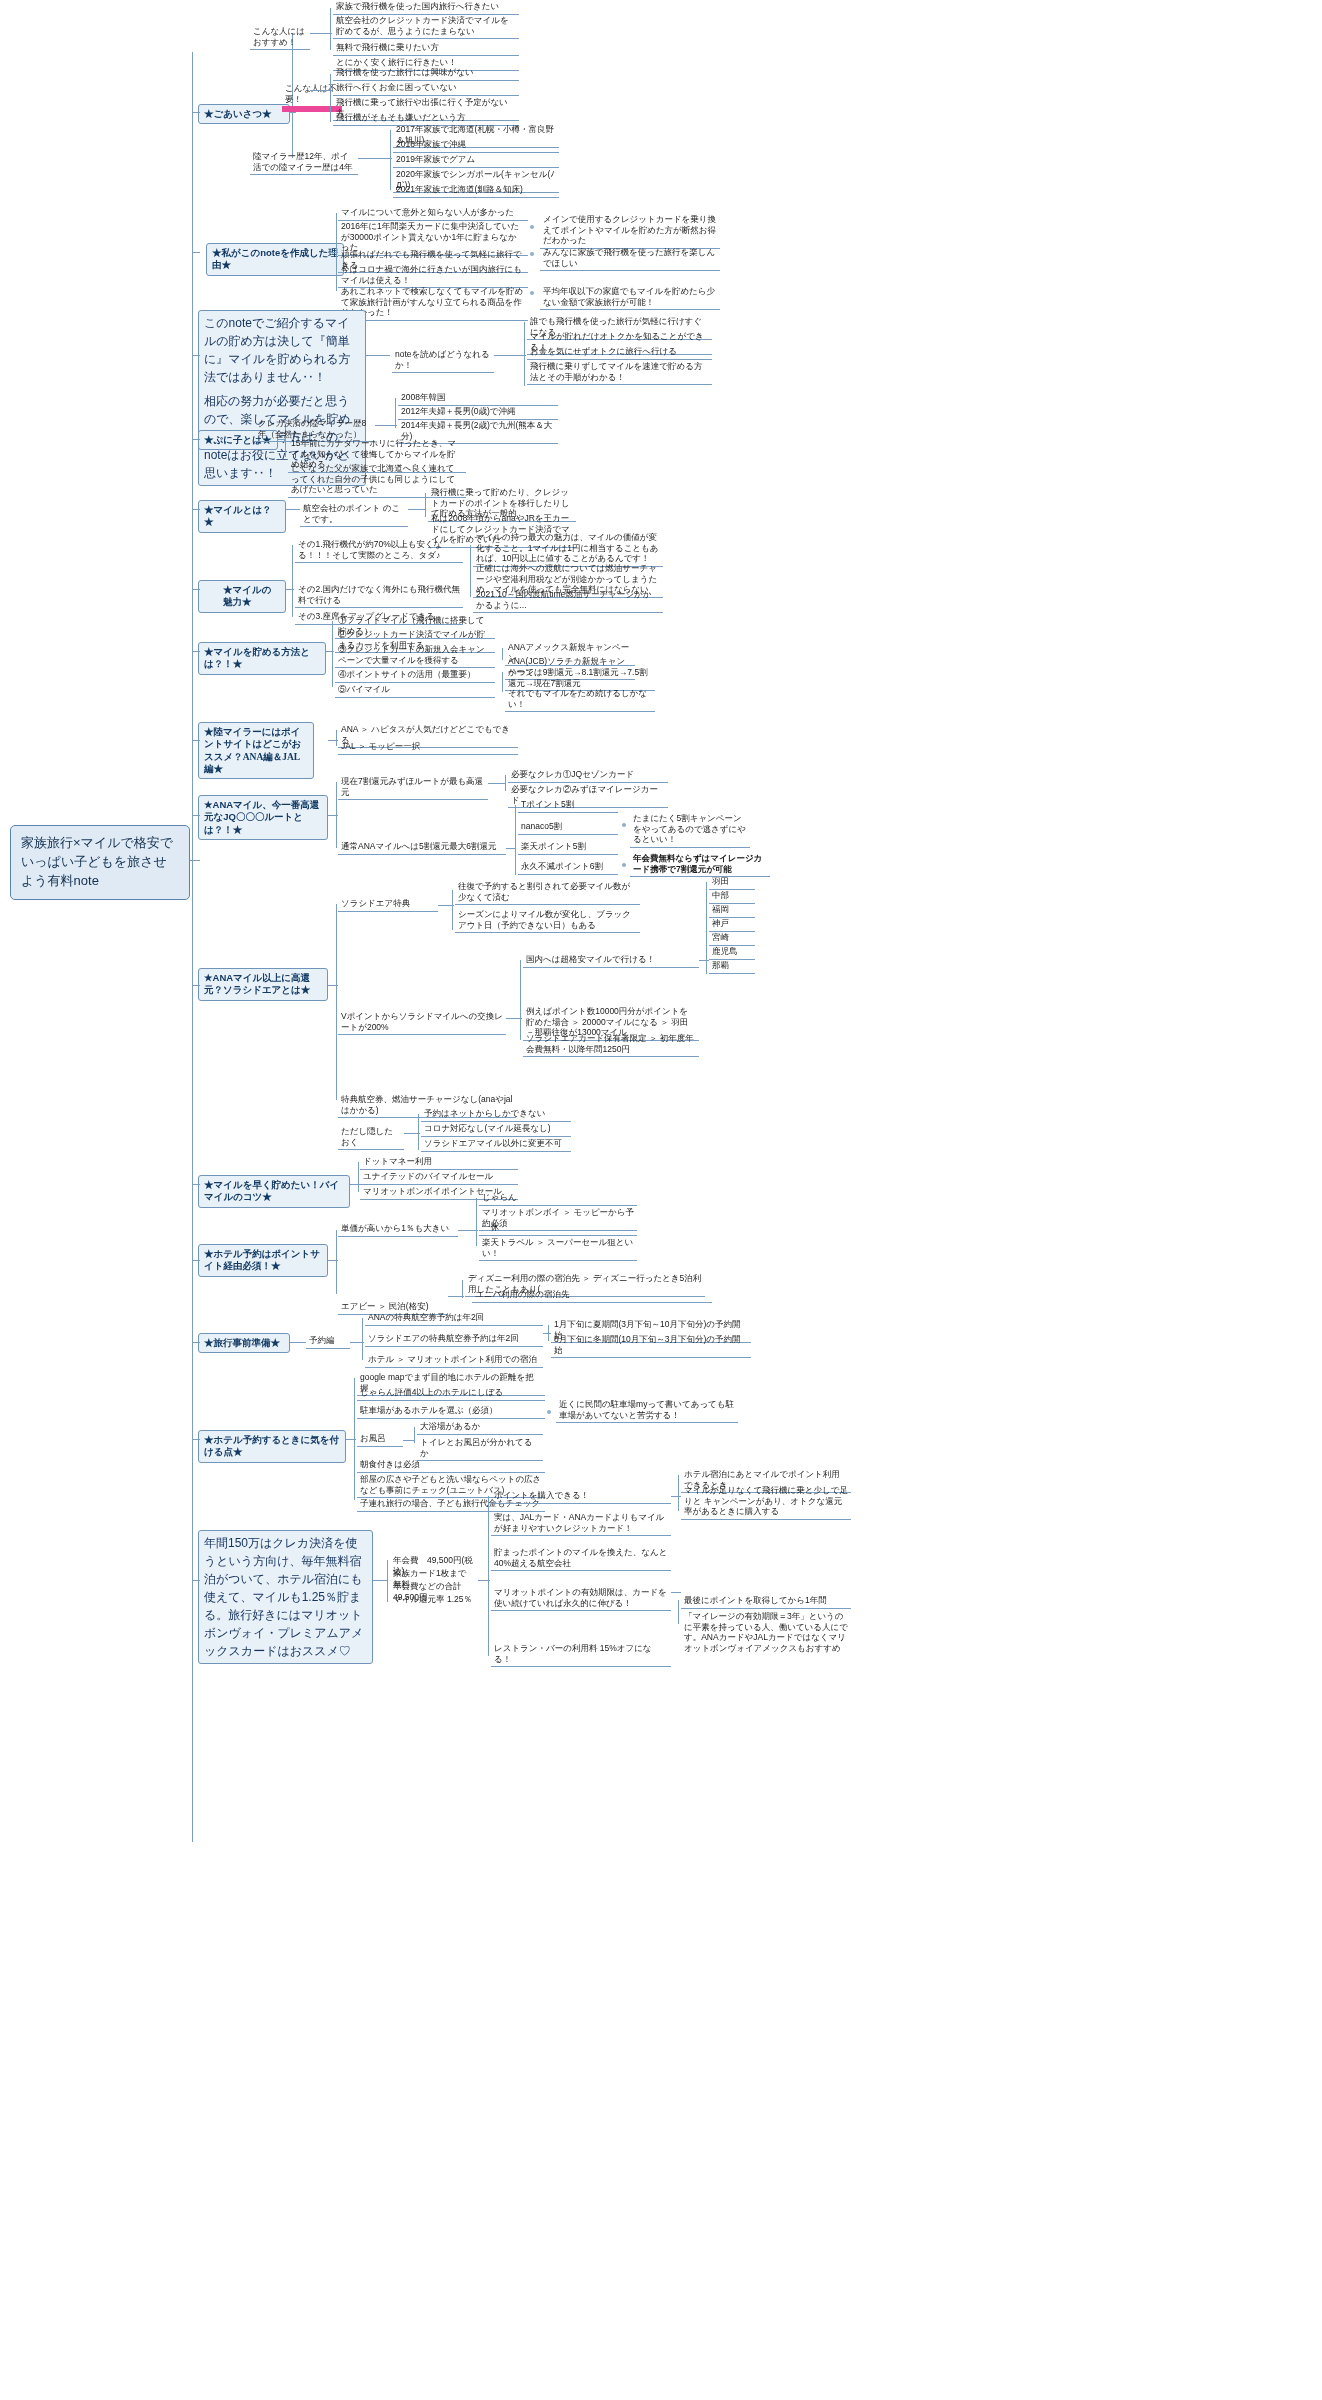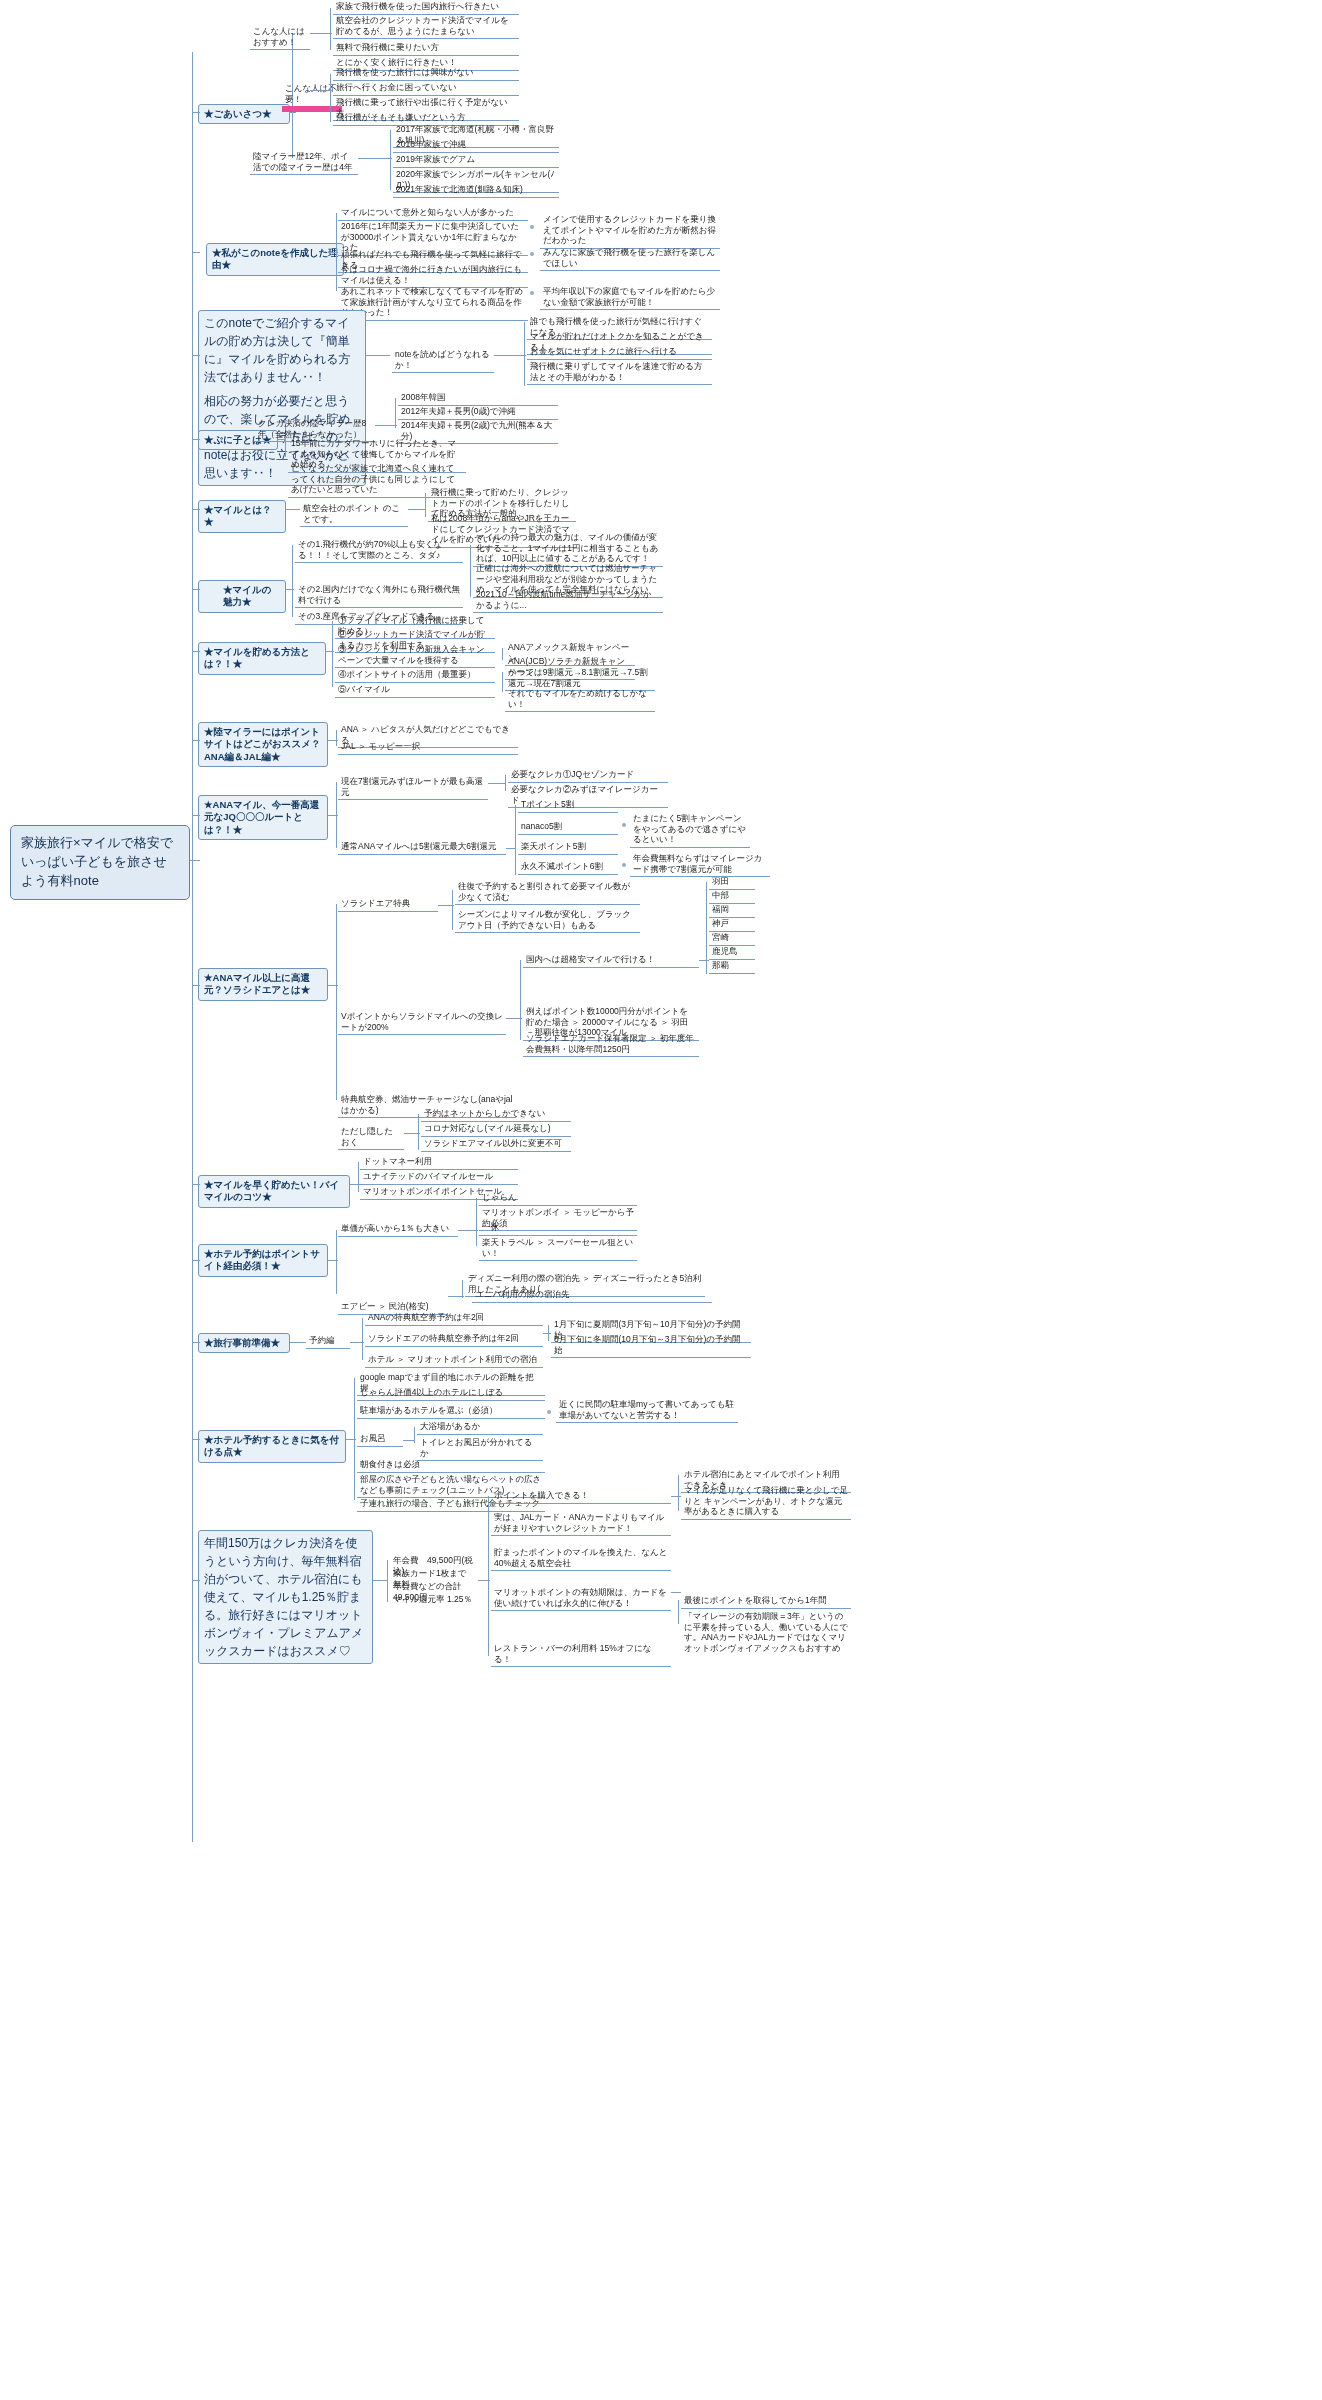--- a/index.html
+++ b/index.html
@@ -236,21 +236,21 @@
     <span>ANAアメックス新規キャンペーン</span></div>
   <div class="node leaf" style="left:505px;top:655px;width:130px;">
     <span>ANA(JCB)ソラチカ新規キャンペーン</span></div>
 
   <div class="line vl" style="left:502px;top:672px;height:20px;"></div>
   <div class="node leaf" style="left:505px;top:666px;width:150px;">
     <span>かつては9割還元→8.1割還元→7.5割還元→現在7割還元</span></div>
   <div class="node leaf" style="left:505px;top:687px;width:150px;">
     <span>それでもマイルをため続けるしかない！</span></div>
 
-  <div class="node boxed lvl1" style="left:198px;top:722px;width:130px;">
+  <div class="node boxed lvl1" style="left:198px;top:722px;width:116px;font-family:Liberation Serif, serif;">
     <span>★陸マイラーにはポイントサイトはどこがおススメ？ANA編＆JAL編★</span>
   </div>
   <div class="line hl" style="left:192px;top:740px;width:8px;"></div>
   <div class="line vl" style="left:336px;top:730px;height:16px;"></div>
   <div class="line hl" style="left:328px;top:740px;width:10px;"></div>
 
   <div class="node leaf" style="left:338px;top:723px;width:180px;">
     <span>ANA ＞ ハピタスが人気だけどどこでもできる</span></div>
   <div class="node leaf" style="left:338px;top:740px;width:180px;">
     <span>JAL ＞ モッピー一択</span></div>
@@ -283,21 +283,21 @@
     <span>nanaco5割</span></div>
   <div class="node leaf" style="left:518px;top:840px;width:100px;">
     <span>楽天ポイント5割</span></div>
   <div class="node leaf" style="left:518px;top:860px;width:100px;">
     <span>永久不滅ポイント6割</span></div>
 
   <div class="dot" style="left:622px;top:823px;"></div>
   <div class="dot" style="left:622px;top:863px;"></div>
   <div class="node leaf" style="left:630px;top:812px;width:120px;">
     <span>たまにたく5割キャンペーンをやってあるので逃さずにやるといい！</span></div>
-  <div class="node leaf" style="left:630px;top:852px;width:140px;">
+  <div class="node leaf" style="left:630px;top:852px;width:140px;font-weight:bold;">
     <span>年会費無料ならずはマイレージカード携帯で7割還元が可能</span></div>
 
   <div class="node boxed lvl1" style="left:198px;top:968px;width:130px;">
     <span>★ANAマイル以上に高還元？ソラシドエアとは★</span>
   </div>
   <div class="line hl" style="left:192px;top:985px;width:8px;"></div>
   <div class="line vl" style="left:336px;top:904px;height:196px;"></div>
   <div class="line hl" style="left:328px;top:985px;width:10px;"></div>
 
   <div class="node leaf nb" style="left:338px;top:897px;width:100px;border-bottom:1px solid #7a9ec2;">

